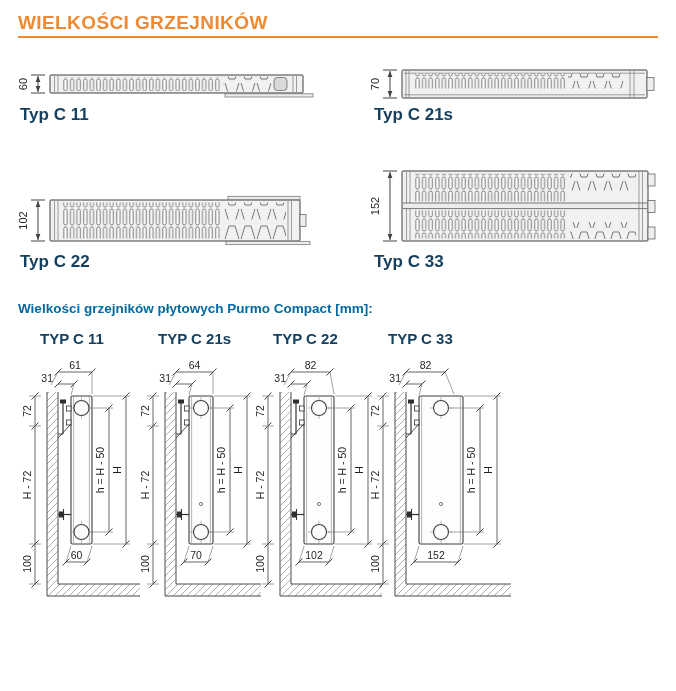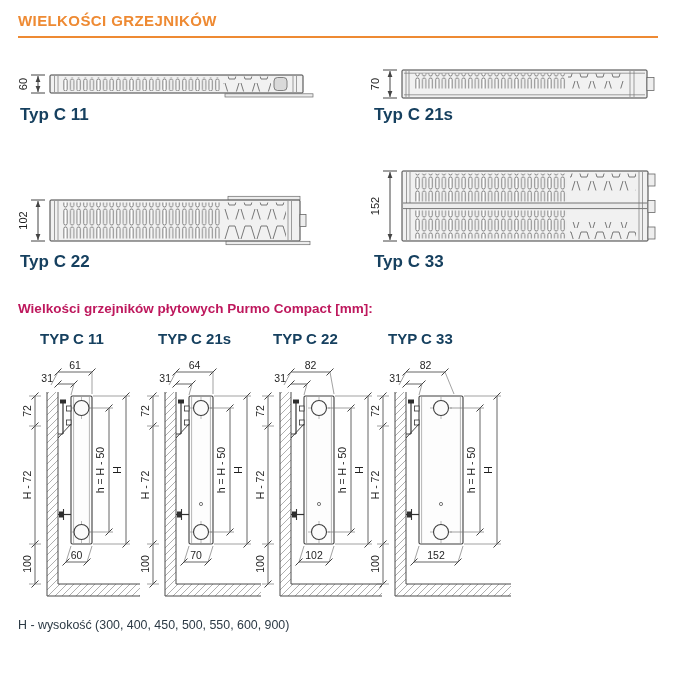--- a/index.html
+++ b/index.html
@@ -2,26 +2,26 @@
 <html><head>
 <meta charset="utf-8">
 <style>
   html,body{margin:0;padding:0;}
   body{
     width:676px;height:691px;position:relative;background:#ffffff;
     font-family:"Liberation Sans", sans-serif;overflow:hidden;
   }
   .abs{position:absolute;}
   .page-title{
-    left:18px;top:12px;font-size:15px;font-weight:600;letter-spacing:.4px;
+    left:18px;top:12px;font-size:19px;font-weight:600;letter-spacing:.4px;
     color:#EE8A33;
   }
   .title-rule{left:18px;top:36px;width:640px;height:2px;background:#EE8A33;}
   .type-label{font-size:17px;font-weight:bold;color:#16405F;}
-  .subtitle{left:18px;top:301px;font-size:13.5px;font-weight:bold;color:#be185d;}
+  .subtitle{left:18px;top:301px;font-size:13.5px;font-weight:bold;color:#0369a1;}
   .col{position:absolute;top:330px;}
   .col-header{font-size:15px;font-weight:bold;color:#16405F;padding-left:30px;white-space:nowrap;}
   .col svg{display:block;margin-top:7px;}
   .legend{left:18px;top:616px;font-size:12.4px;color:#2C3A45;line-height:19px;}
   .legend div{white-space:nowrap;}
   svg text{font-family:"Liberation Sans", sans-serif;}
 </style>
 </head>
 <body>
 
@@ -459,16 +459,15 @@
         <line x1="61" y1="192" x2="56" y2="208" stroke="#7a7a7a" stroke-width="0.7"></line>
         <line x1="105" y1="192" x2="100" y2="208" stroke="#7a7a7a" stroke-width="0.7"></line>
         <line x1="56" y1="208" x2="100" y2="208" stroke="#555" stroke-width="0.9"></line>
         <line x1="52.5" y1="211.5" x2="59.5" y2="204.5" stroke="#444" stroke-width="1"></line>
         <line x1="96.5" y1="211.5" x2="103.5" y2="204.5" stroke="#444" stroke-width="1"></line>
         <text x="78" y="204.5" text-anchor="middle" font-size="10.5" fill="#1f1f1f">152</text>
       </svg>
   </div>
 
   <div class="abs legend">
-    <div>H - wysokość (300, 400, 450, 500, 550, 600, 900)</div>
   </div>
 
 </div>
 
 </body></html>

